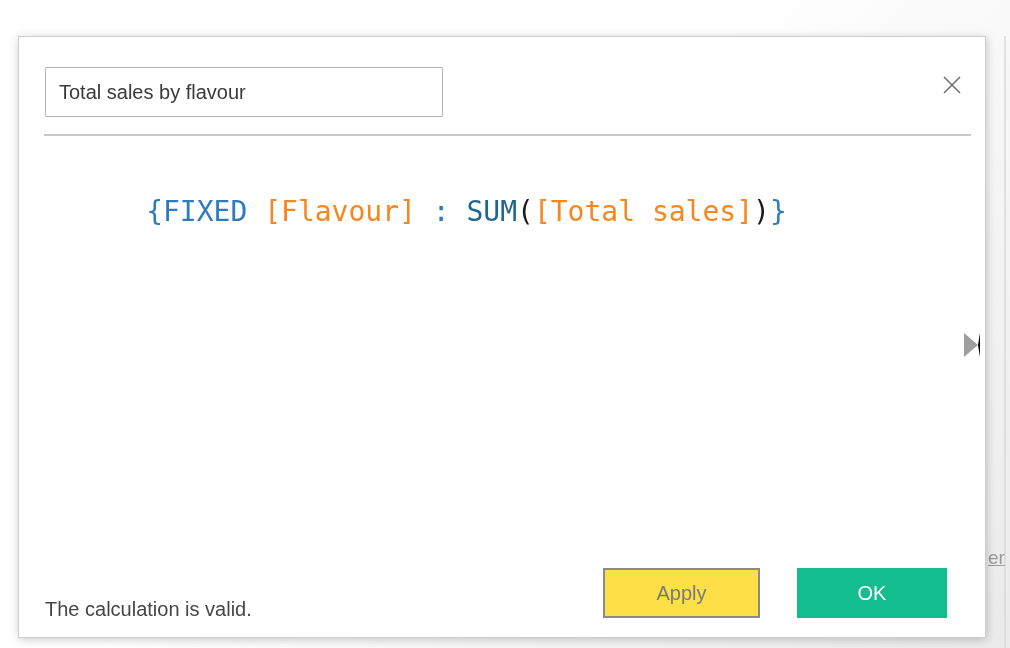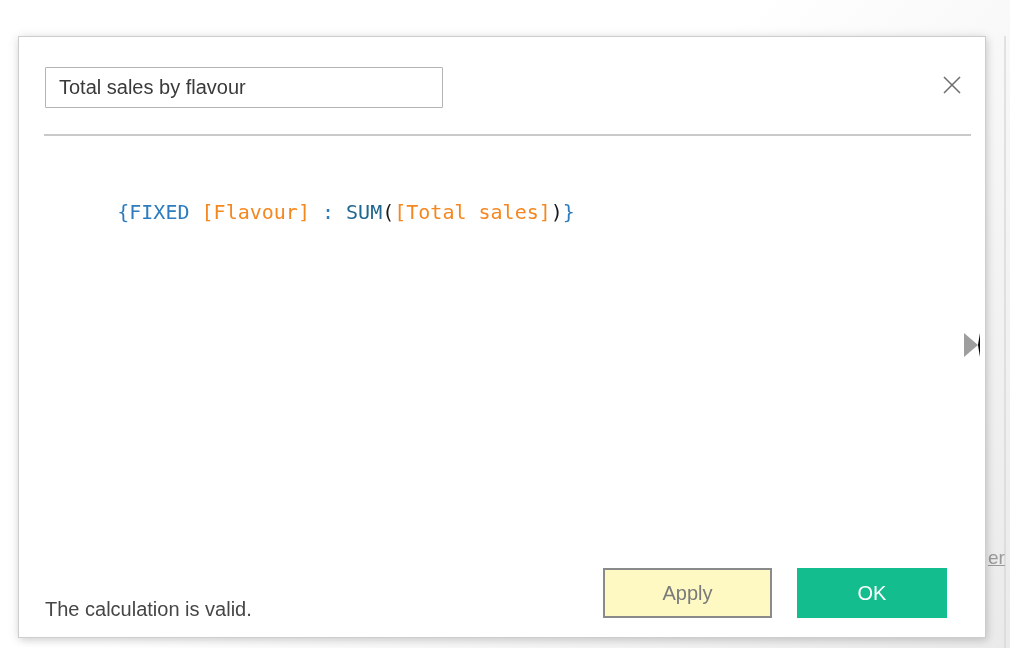--- a/index.html
+++ b/index.html
@@ -28,21 +28,21 @@
   .dialog {
     position: absolute; left: 18px; top: 36px;
     width: 968px; height: 602px;
     box-sizing: border-box;
     background: #ffffff;
     border: 1px solid #cdcdcd;
     box-shadow: 0 1px 10px rgba(0,0,0,.13), 2px 3px 7px rgba(0,0,0,.08);
   }
   .title-input {
     position: absolute; left: 26px; top: 30px;
-    width: 398px; height: 41px;
+    width: 398px; height: 50px;
     box-sizing: border-box;
     border: 1px solid #b4b4b4;
     border-radius: 1px;
     padding: 0 13px;
     font-family: "Liberation Sans", sans-serif;
     font-size: 20px; color: #3a3a3a;
     outline: none;
     background: #fff;
   }
   .close-btn {
@@ -52,21 +52,21 @@
     background: none; border: none; padding: 0; cursor: pointer;
   }
   .divider {
     position: absolute; left: 25px; top: 97px;
     width: 927px; height: 2px;
     background: #c9c9c9;
   }
   .formula-area {
     position: absolute; left: 26px; top: 112px; right: 44px; bottom: 112px;
     font-family: "DejaVu Sans Mono", "Liberation Mono", monospace;
-    font-size: 20px; line-height: 42px;
+    font-size: 28px; line-height: 42px;
     white-space: pre; cursor: text;
   }
   .tok-keyword  { color: var(--keyword); }
   .tok-field    { color: var(--field); }
   .tok-function { color: var(--function); }
   .tok-plain    { color: var(--plain); }
   .expand-arrow {
     position: absolute; left: 945px; top: 296px;
     width: 0; height: 0;
     border-left: 14px solid #9e9e9e;
@@ -80,22 +80,22 @@
     font-size: 20px; color: #464646;
   }
   .btn {
     position: absolute; top: 531px; height: 50px;
     font-family: "Liberation Sans", sans-serif;
     font-size: 20px; cursor: pointer;
     display: flex; align-items: center; justify-content: center;
     box-sizing: border-box;
   }
   .btn-apply {
-    left: 584px; width: 169px;
-    background: #fef9c3;
+    left: 584px; width: 157px;
+    background: #fde047;
     border: 2px solid var(--apply-border);
     color: #7a7a7a;
   }
   .btn-ok {
     left: 778px; width: 150px;
     background: var(--ok-button-bg);
     border: none;
     color: #ffffff;
   }
 </style>

